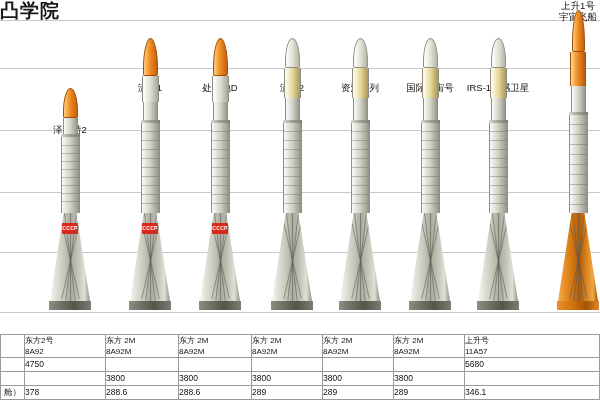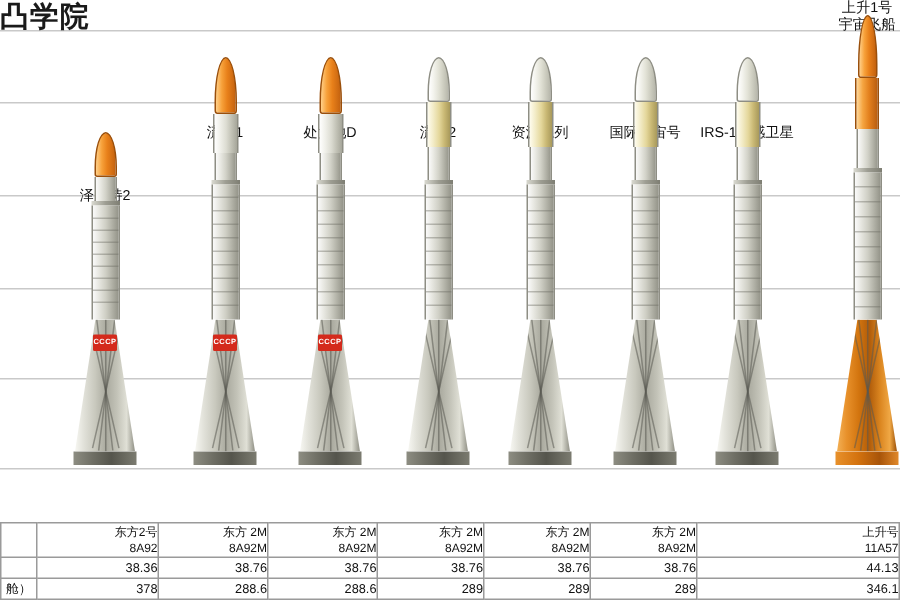--- a/index.html
+++ b/index.html
@@ -198,21 +198,21 @@
     left: 0;
     bottom: 0;
     width: 600px;
     border-collapse: collapse;
     font-size: 8.5px;
     color: #111;
     background: #ffffff;
   }
   #table td {
     border: 0.7px solid #9a9a9a;
-    text-align: right;
+    text-align: left;
     padding: 0;
     height: 13px;
     line-height: 11px;
     white-space: nowrap;
     overflow: hidden;
   }
   #table td.hdr {
     text-align: right;
     padding-right: 3px;
     background: #ffffff;
@@ -551,27 +551,37 @@
         <span>东方 2M</span>
         <span>8A92M</span>
       </td>
       <td class="cell2">
         <span>上升号</span>
         <span>11A57</span>
       </td>
     </tr>
     <tr>
       <td class="hdr"></td>
-      <td>38.36</td>
-      <td>38.76</td>
-      <td>38.76</td>
-      <td>38.76</td>
-      <td>38.76</td>
-      <td>38.76</td>
-      <td>44.13</td>
+      <td>4750</td>
+      <td></td>
+      <td></td>
+      <td></td>
+      <td></td>
+      <td></td>
+      <td>5680</td>
+    </tr>
+    <tr>
+      <td class="hdr"></td>
+      <td></td>
+      <td>3800</td>
+      <td>3800</td>
+      <td>3800</td>
+      <td>3800</td>
+      <td>3800</td>
+      <td></td>
     </tr>
     <tr>
       <td class="hdr">舱）</td>
       <td>378</td>
       <td>288.6</td>
       <td>288.6</td>
       <td>289</td>
       <td>289</td>
       <td>289</td>
       <td>346.1</td>

